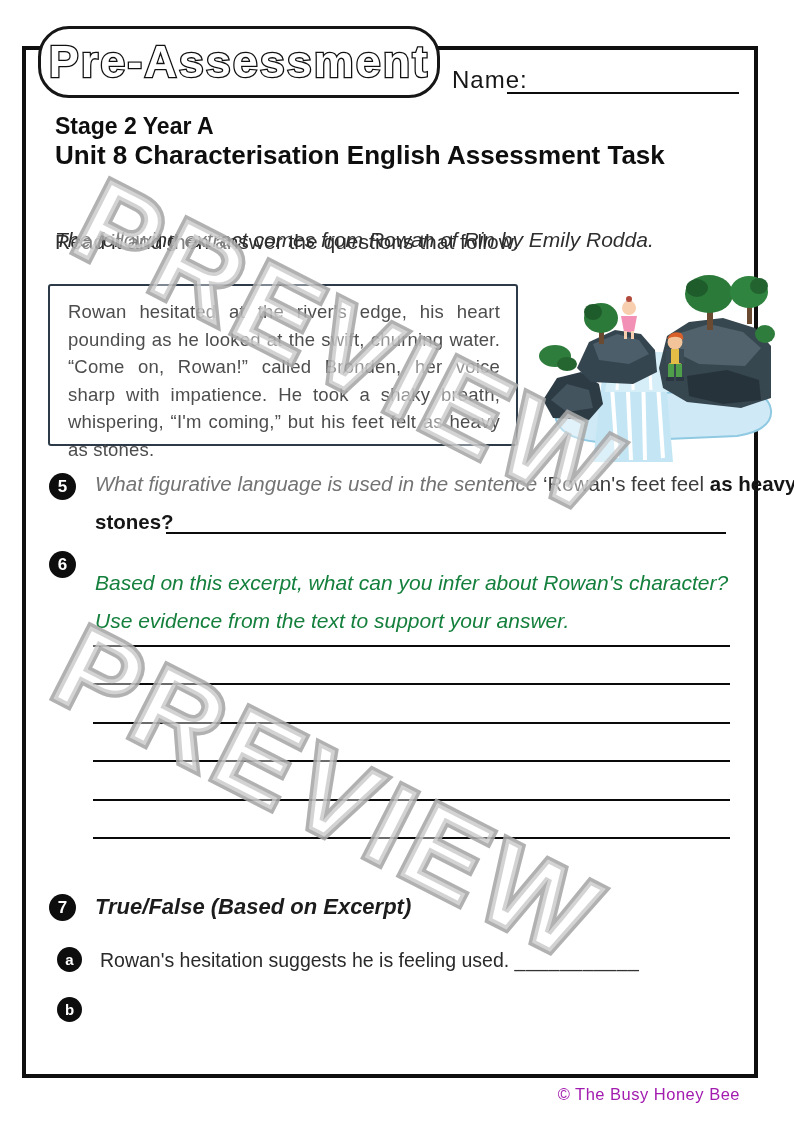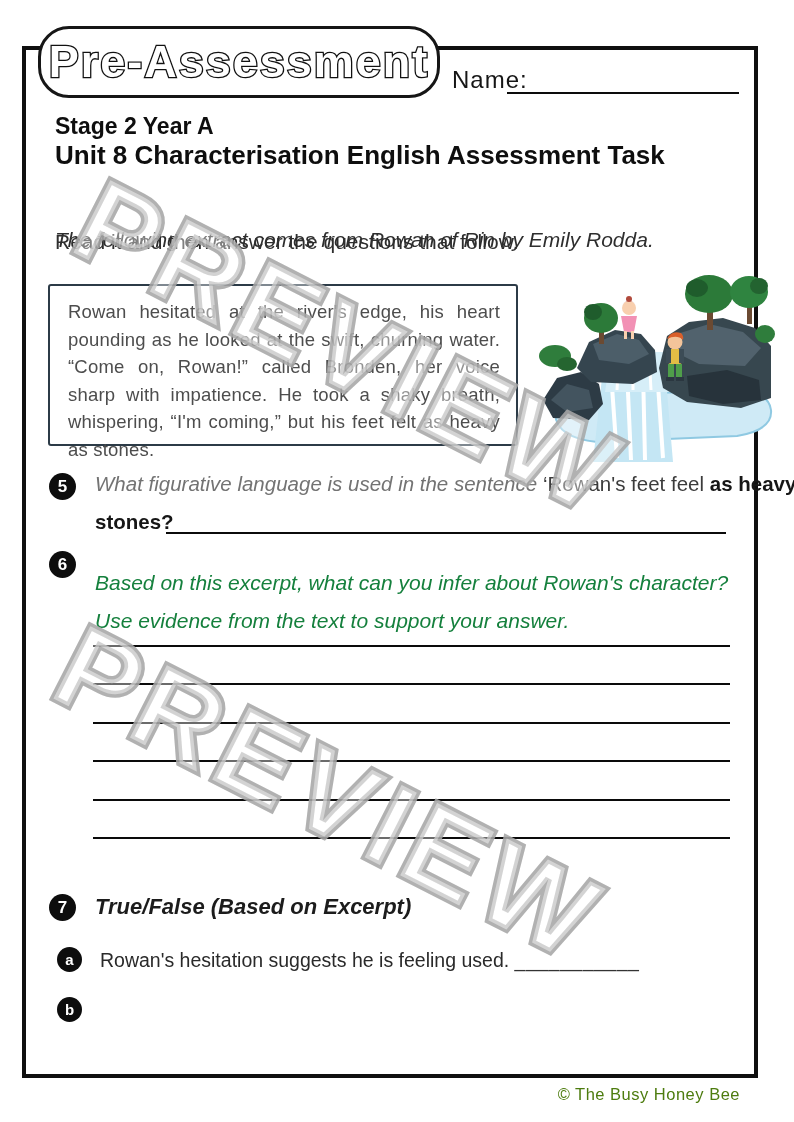--- a/index.html
+++ b/index.html
@@ -50,21 +50,21 @@
   .q7-heading{position:absolute;left:95px;top:894px;font-size:22px;font-weight:700;font-style:italic;color:#1c1c1c;text-align:center;}
   .tf-row-text{position:absolute;font-size:19.5px;color:#2a2a2a;white-space:nowrap;}
   .tf-blank{letter-spacing:0.5px;color:#333;}
   
   .watermark{position:absolute;z-index:40;font-weight:800;font-size:118px;letter-spacing:7px;
     color:rgba(255,255,255,0.45);-webkit-text-stroke:7px #a7a7a7;paint-order:stroke fill;
     transform-origin:0 0;white-space:nowrap;pointer-events:none;opacity:0.88;line-height:1;}
   .wm1{left:112px;top:160px;transform:rotate(27deg);}
   .wm2{left:92px;top:606px;transform:rotate(27deg);}
   
-  .footer{position:absolute;right:54px;top:1085px;font-size:16.5px;color:#4d7c0f;letter-spacing:0.5px;}
+  .footer{position:absolute;right:54px;top:1085px;font-size:16.5px;color:#a21caf;letter-spacing:0.5px;}
 </style>
 </head>
 <body>
 
 <div class="sheet">
 
   <div class="frame"></div>
 
   <div class="badge">
     <span class="badge-text">Pre-Assessment</span>

